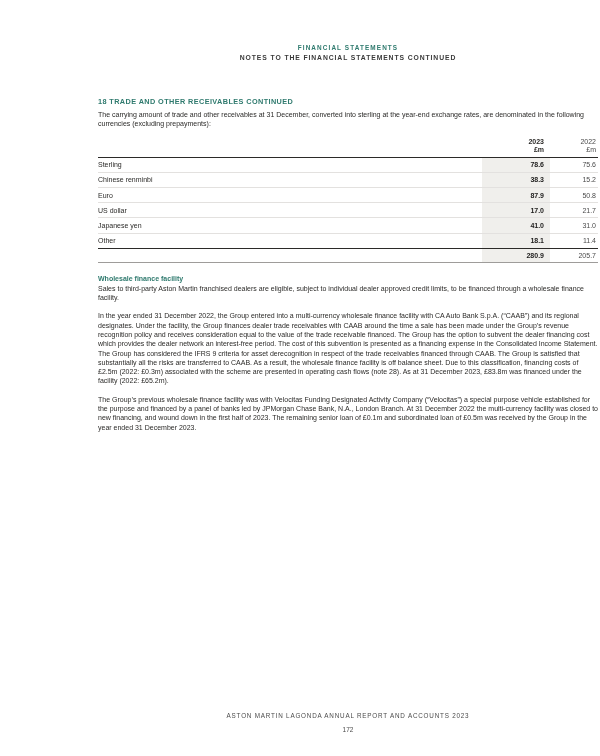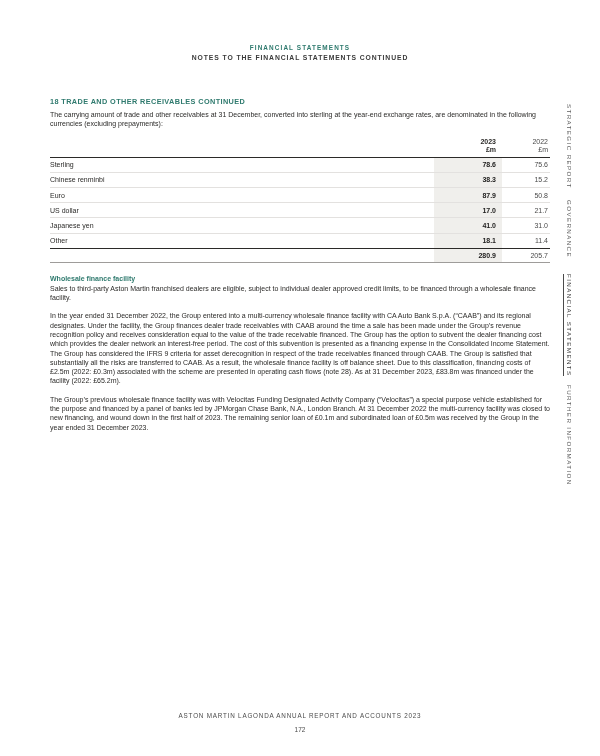--- a/index.html
+++ b/index.html
@@ -1,21 +1,21 @@
 <!DOCTYPE html>
 <html><head>
 <meta charset="utf-8">
 <style>
   html,body{margin:0;padding:0;}
   body{
     width:600px;height:756px;background:#ffffff;position:relative;overflow:hidden;
     font-family:"Liberation Sans",sans-serif;color:#2b2a28;
     -webkit-font-smoothing:antialiased;
   }
-  .page{position:absolute;inset:0;background:#ffffff;}
+  .page{position:absolute;inset:0;background:#ffffff;margin-left:48px;}
 
   
   .doc-header{position:absolute;top:44px;left:0;width:600px;text-align:center;}
   .eyebrow{font-size:6.4px;letter-spacing:1.1px;color:#2f7a6e;font-weight:bold;margin-bottom:3px;}
   .doc-title{font-size:6.8px;letter-spacing:0.9px;color:#3a3a3a;font-weight:bold;}
 
   
   .content{position:absolute;left:50px;top:97px;width:500px;}
   .section-heading{font-size:7.3px;font-weight:bold;color:#2f7a6e;letter-spacing:0.4px;margin:0 0 4px 0;}
   .body-text{font-size:7px;line-height:9.3px;margin:0 0 9px 0;color:#2b2a28;}

